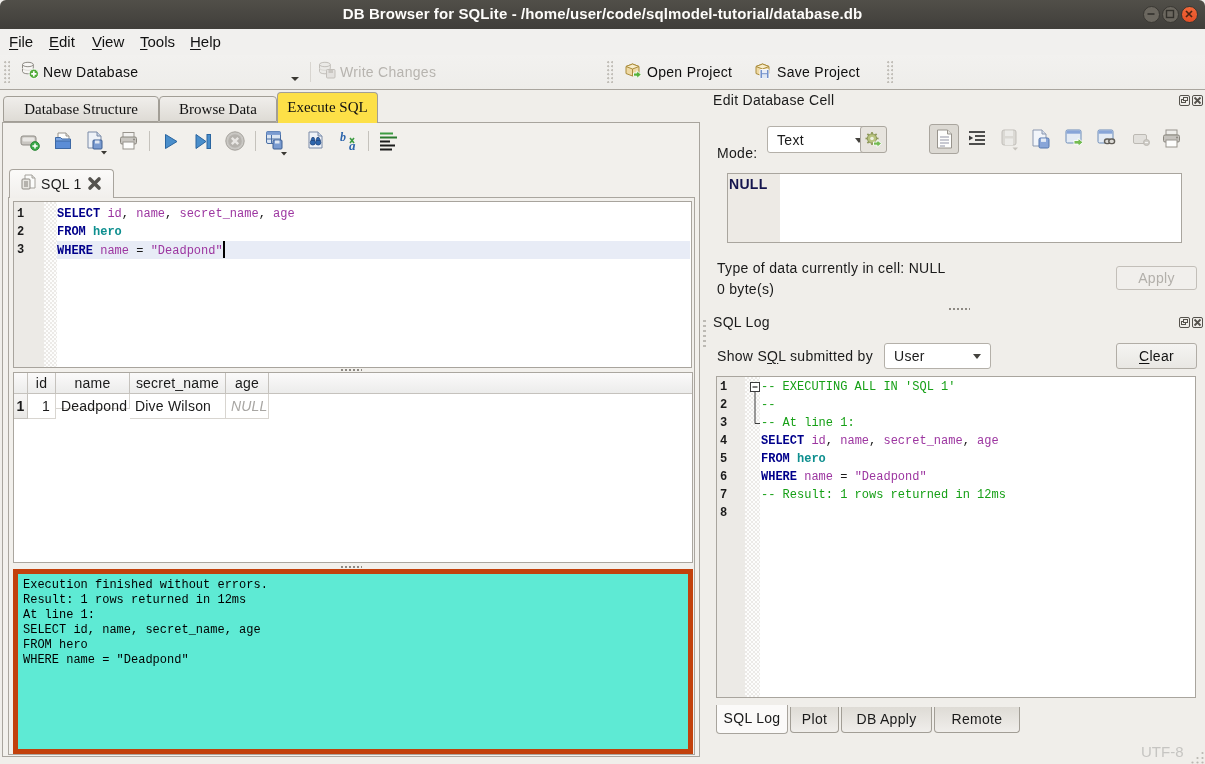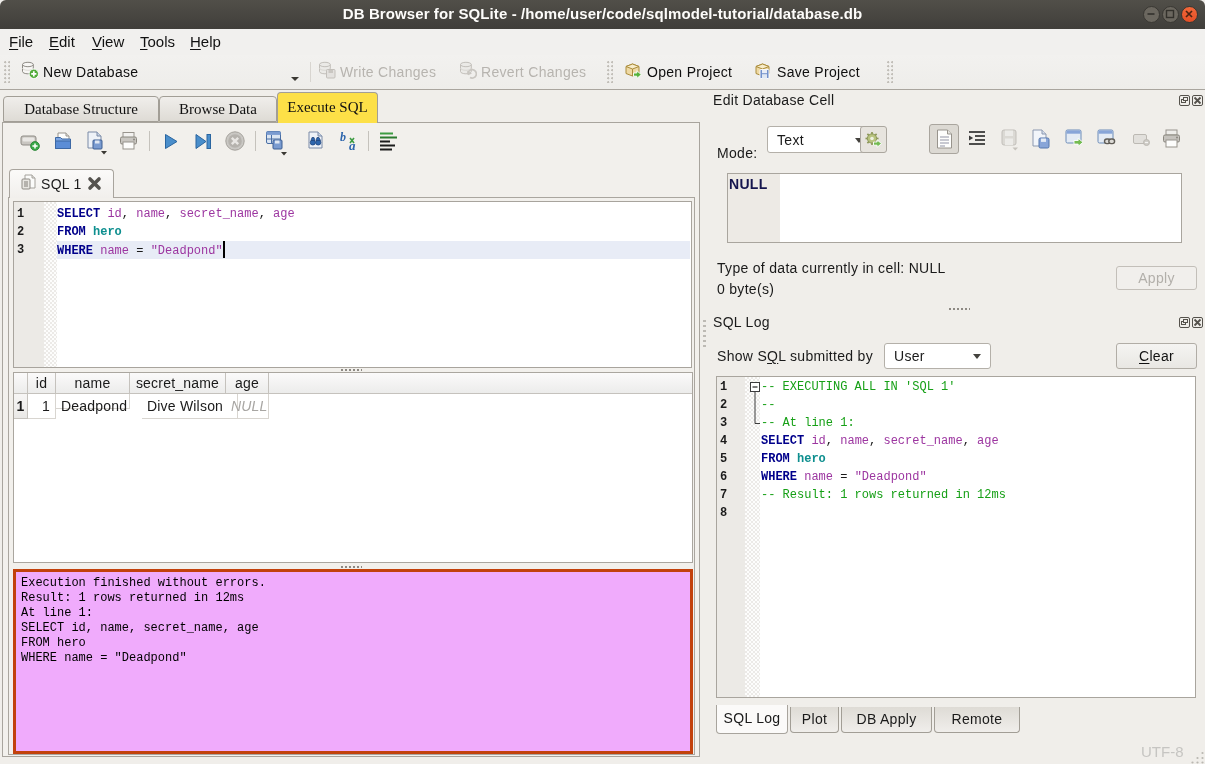--- a/index.html
+++ b/index.html
@@ -93,30 +93,20 @@
   <div class="tbitem dis" style="left:318px;">
       <span id="ic-writedb"><svg width="18" height="18" viewBox="0 0 18 18">
     <path d="M1.5 3.5 V10.5 c0 1.3 2.4 2.3 5.4 2.3 s5.4 -1 5.4 -2.3 V3.5" fill="#ebeae7" stroke="#c2bfba" stroke-width="1"></path>
     <path d="M1.5 7 c0 1.3 2.4 2.3 5.4 2.3 s5.4 -1 5.4 -2.3" fill="none" stroke="#d9d7d3" stroke-width="1"></path>
     <ellipse cx="6.9" cy="3.5" rx="5.4" ry="2.2" fill="#ebeae7" stroke="#c2bfba" stroke-width="1"></ellipse>
           <rect x="8.5" y="8.5" width="8.5" height="8.5" rx="1" fill="#e3e1de" stroke="#c2bfba"></rect>
           <rect x="10.5" y="9" width="4.5" height="3" fill="#c9c6c1"></rect>
         </svg></span>
       <span>Write Changes</span>
     </div>
-  <div class="tbitem dis" style="left:459px;">
-      <span id="ic-revertdb"><svg width="18" height="18" viewBox="0 0 18 18">
-    <path d="M1.5 3.5 V10.5 c0 1.3 2.4 2.3 5.4 2.3 s5.4 -1 5.4 -2.3 V3.5" fill="#ebeae7" stroke="#c2bfba" stroke-width="1"></path>
-    <path d="M1.5 7 c0 1.3 2.4 2.3 5.4 2.3 s5.4 -1 5.4 -2.3" fill="none" stroke="#d9d7d3" stroke-width="1"></path>
-    <ellipse cx="6.9" cy="3.5" rx="5.4" ry="2.2" fill="#ebeae7" stroke="#c2bfba" stroke-width="1"></ellipse>
-          <path d="M9 13.5 a4.2 4.2 0 1 1 2 3" fill="none" stroke="#c9c6c1" stroke-width="1.7"></path>
-          <path d="M8 10 l1.2 4.2 3.8 -1.8" fill="#c9c6c1"></path>
-        </svg></span>
-      <span>Revert Changes</span>
-    </div>
   <div class="tbhandle" style="left:607px;"></div>
   <div class="tbitem" style="left:624px;">
       <span id="ic-openproj"><svg width="19" height="19" viewBox="0 0 19 19">
   <path d="M2 5.5 L8.5 3 L15 5.5 L15 12.5 L8.5 15 L2 12.5 z" fill="#eed9a4" stroke="#ab8c3a" stroke-width="1"></path>
   <path d="M2 5.5 L8.5 8 L15 5.5 L8.5 3 z" fill="#f7ecca" stroke="#ab8c3a" stroke-width="1"></path>
   <path d="M8.5 8 v7" stroke="#ab8c3a" stroke-width="1"></path>
   <path d="M9.5 12 h3.3 v-2.3 l4.5 3.9 -4.5 3.9 v-2.3 h-3.3 z" fill="#55b23c" stroke="#fff" stroke-width="0.9"></path>
         </svg></span>
       <span>Open Project</span>
     </div>
@@ -256,27 +246,27 @@
   <div class="abs" style="left:0;top:0;width:678px;height:21px;background:linear-gradient(#fbfafa,#ececeb);border-bottom:1px solid #c5c2bd;"></div>
   <div class="abs" style="left:0;top:0;width:14px;height:21px;border-right:1px solid #c5c2bd;"></div>
   <div class="abs" style="left:14px;top:0;width:28px;height:21px;border-right:1px solid #c5c2bd;text-align:center;line-height:21px;">id</div>
   <div class="abs" style="left:42px;top:0;width:74px;height:21px;border-right:1px solid #c5c2bd;text-align:center;line-height:21px;">name</div>
   <div class="abs" style="left:116px;top:0;width:96px;height:21px;border-right:1px solid #c5c2bd;text-align:center;line-height:21px;">secret_name</div>
   <div class="abs" style="left:212px;top:0;width:43px;height:21px;border-right:1px solid #c5c2bd;text-align:center;line-height:21px;">age</div>
 
   <div class="abs" style="left:0;top:21px;width:14px;height:25px;background:linear-gradient(#f7f6f5,#e9e8e6);border-right:1px solid #c5c2bd;border-bottom:1px solid #c5c2bd;text-align:center;line-height:25px;font-weight:bold;">1</div>
   <div class="abs" style="left:14px;top:21px;width:28px;height:25px;border-right:1px solid #d8d5d0;border-bottom:1px solid #d8d5d0;text-align:right;line-height:25px;padding-right:5px;">1</div>
   <div class="abs" style="left:42px;top:21px;width:74px;height:15px;border-right:1px solid #d8d5d0;border-bottom:1px solid #d8d5d0;line-height:25px;padding-left:5px;">Deadpond</div>
-  <div class="abs" style="left:128px;top:21px;width:96px;height:25px;border-right:1px solid #d8d5d0;border-bottom:1px solid #d8d5d0;line-height:25px;padding-left:5px;">Dive Wilson</div>
+  <div class="abs" style="left:116px;top:21px;width:96px;height:25px;border-right:1px solid #d8d5d0;border-bottom:1px solid #d8d5d0;line-height:25px;padding-left:5px;">Dive Wilson</div>
   <div class="abs" style="left:212px;top:21px;width:43px;height:25px;border-right:1px solid #d8d5d0;border-bottom:1px solid #d8d5d0;line-height:25px;padding-left:5px;color:#a8a6a3;font-style:italic;">NULL</div>
 </div>
 
 <div class="abs dots-h" style="left:340px;top:564.5px;width:22px;height:4px;z-index:2;"></div>
 
-<div class="abs" style="left:13px;top:569px;width:680px;height:185px;border:3px solid #c2410c;background:#f0abfc;z-index:2;">
+<div class="abs" style="left:13px;top:569px;width:680px;height:185px;border:5px solid #c2410c;background:#5eead4;z-index:2;">
     <div class="mono abs" style="left:5px;top:4px;font-size:12px;line-height:15px;white-space:pre;color:#000;">Execution finished without errors.
 Result: 1 rows returned in 12ms
 At line 1:
 SELECT id, name, secret_name, age
 FROM hero
 WHERE name = "Deadpond"</div>
 </div>
 
 <div class="abs" style="left:709px;top:90px;width:496px;height:653px;background:#f0eeea;"></div>
 

